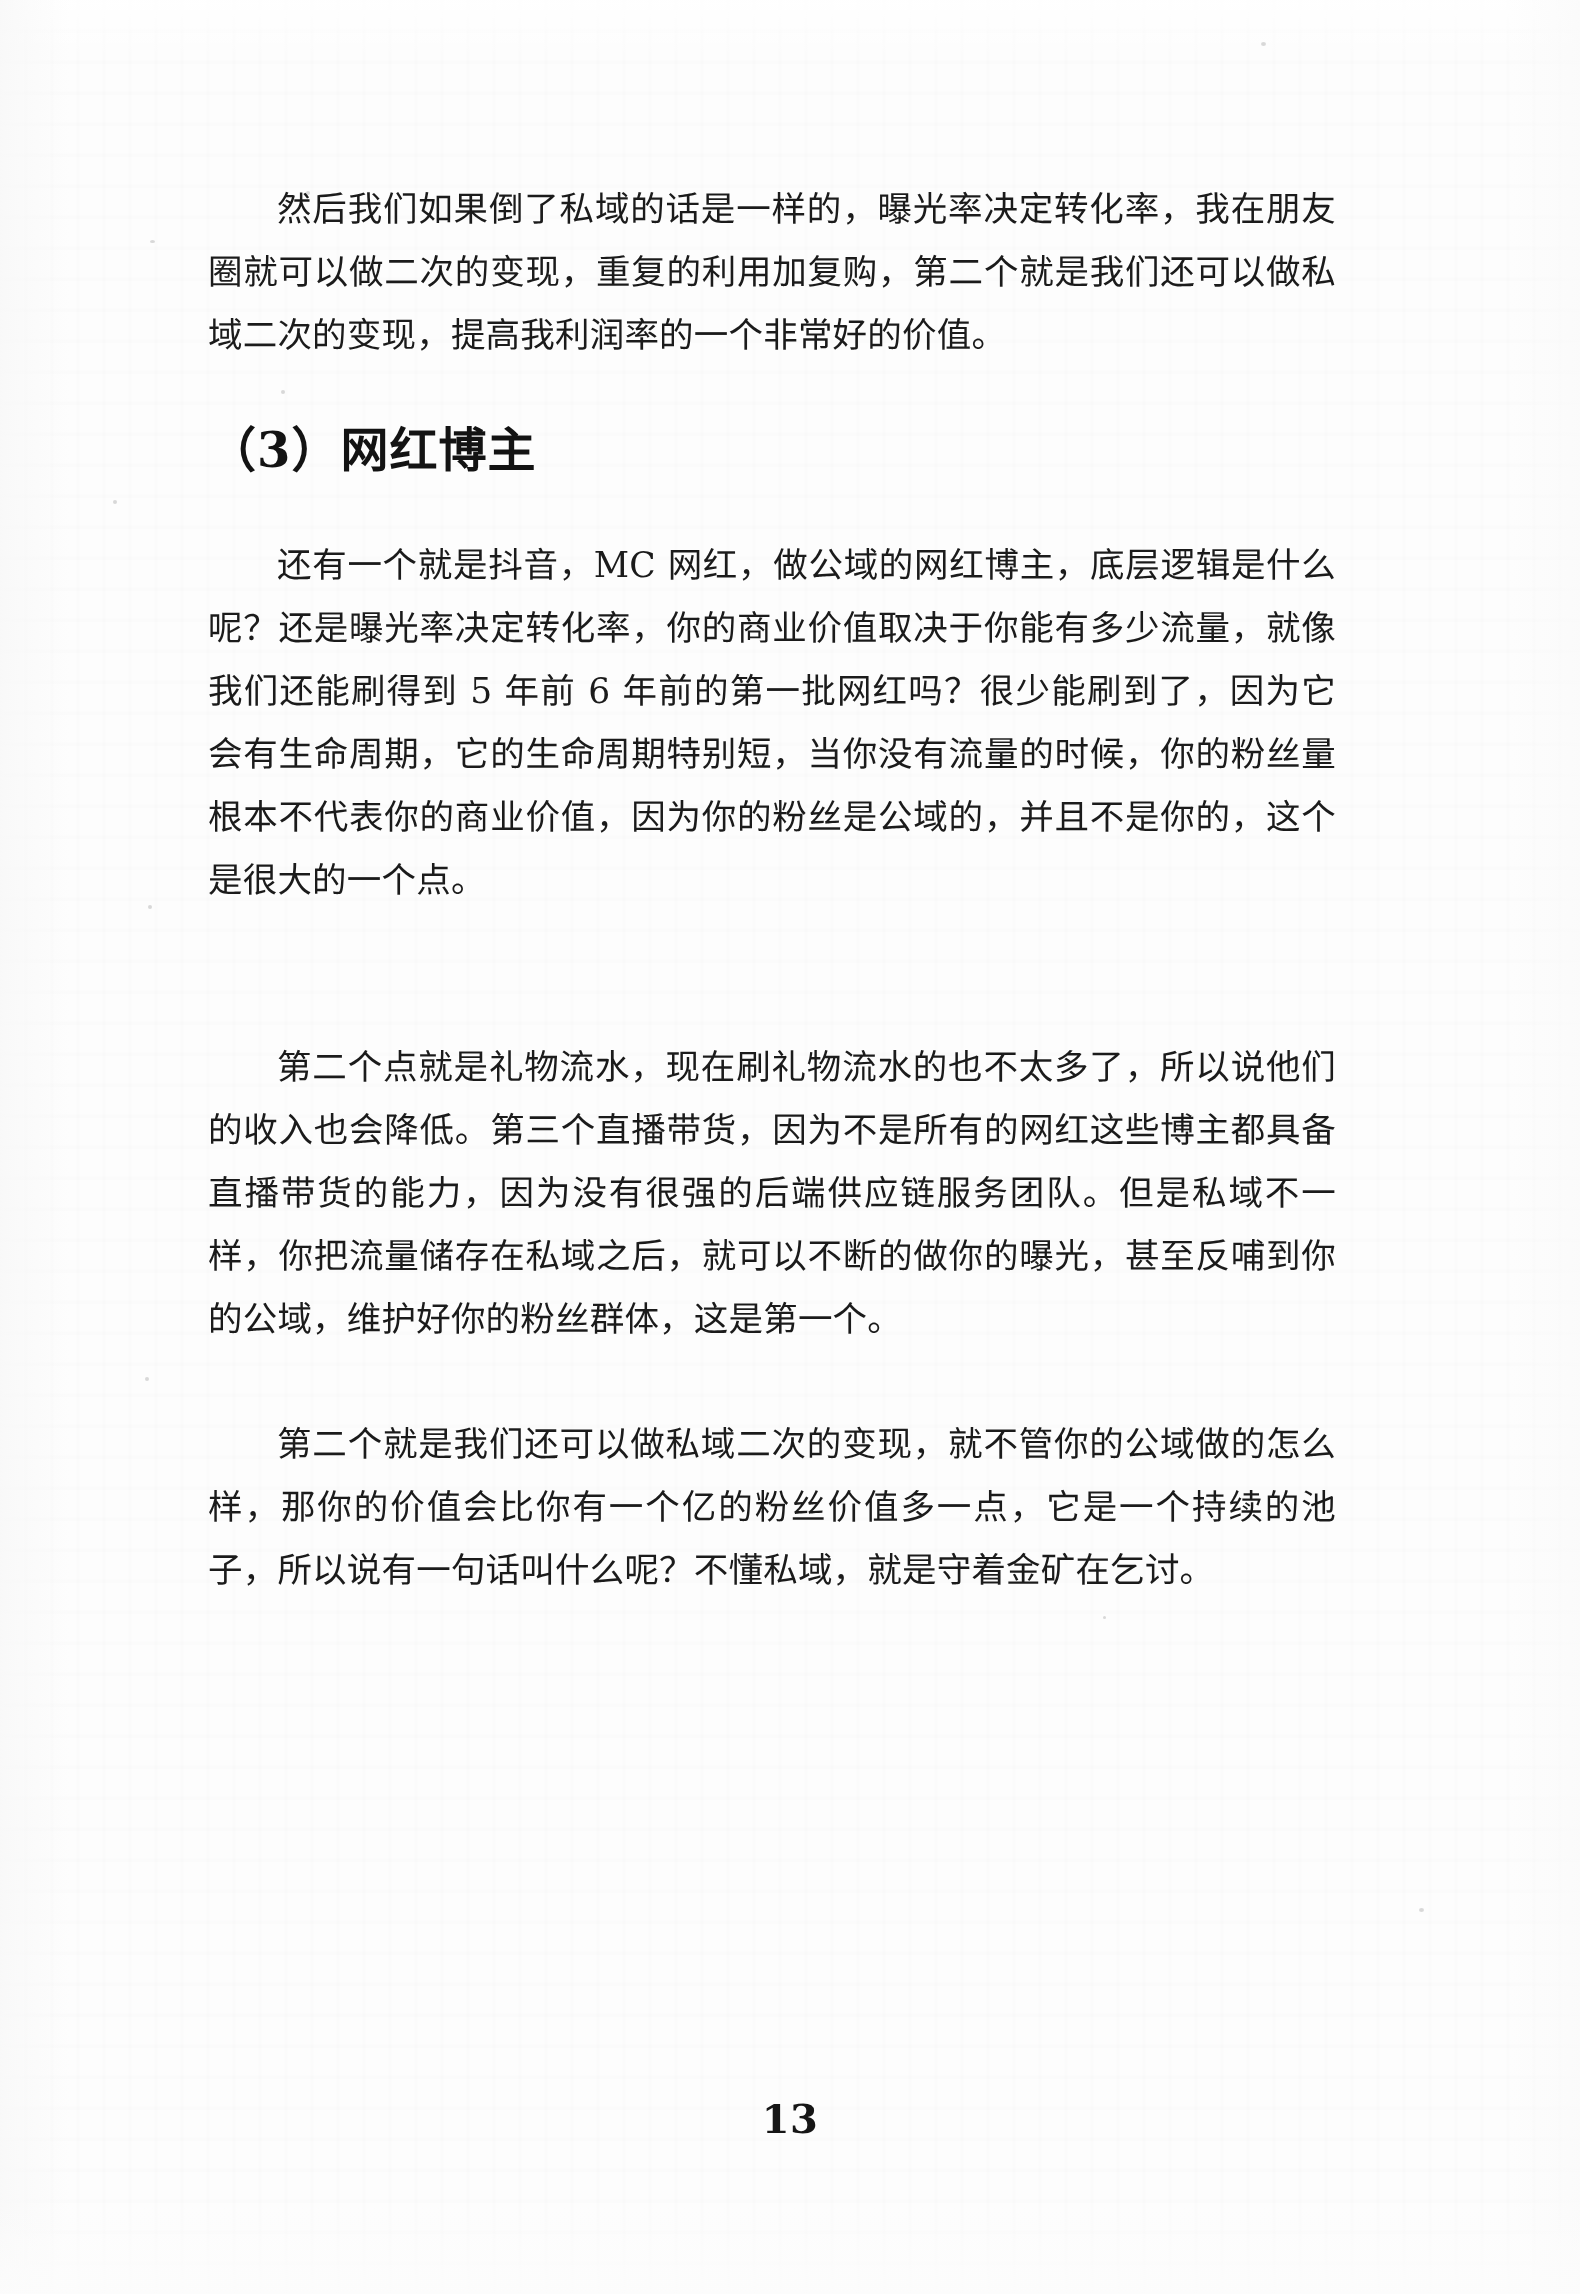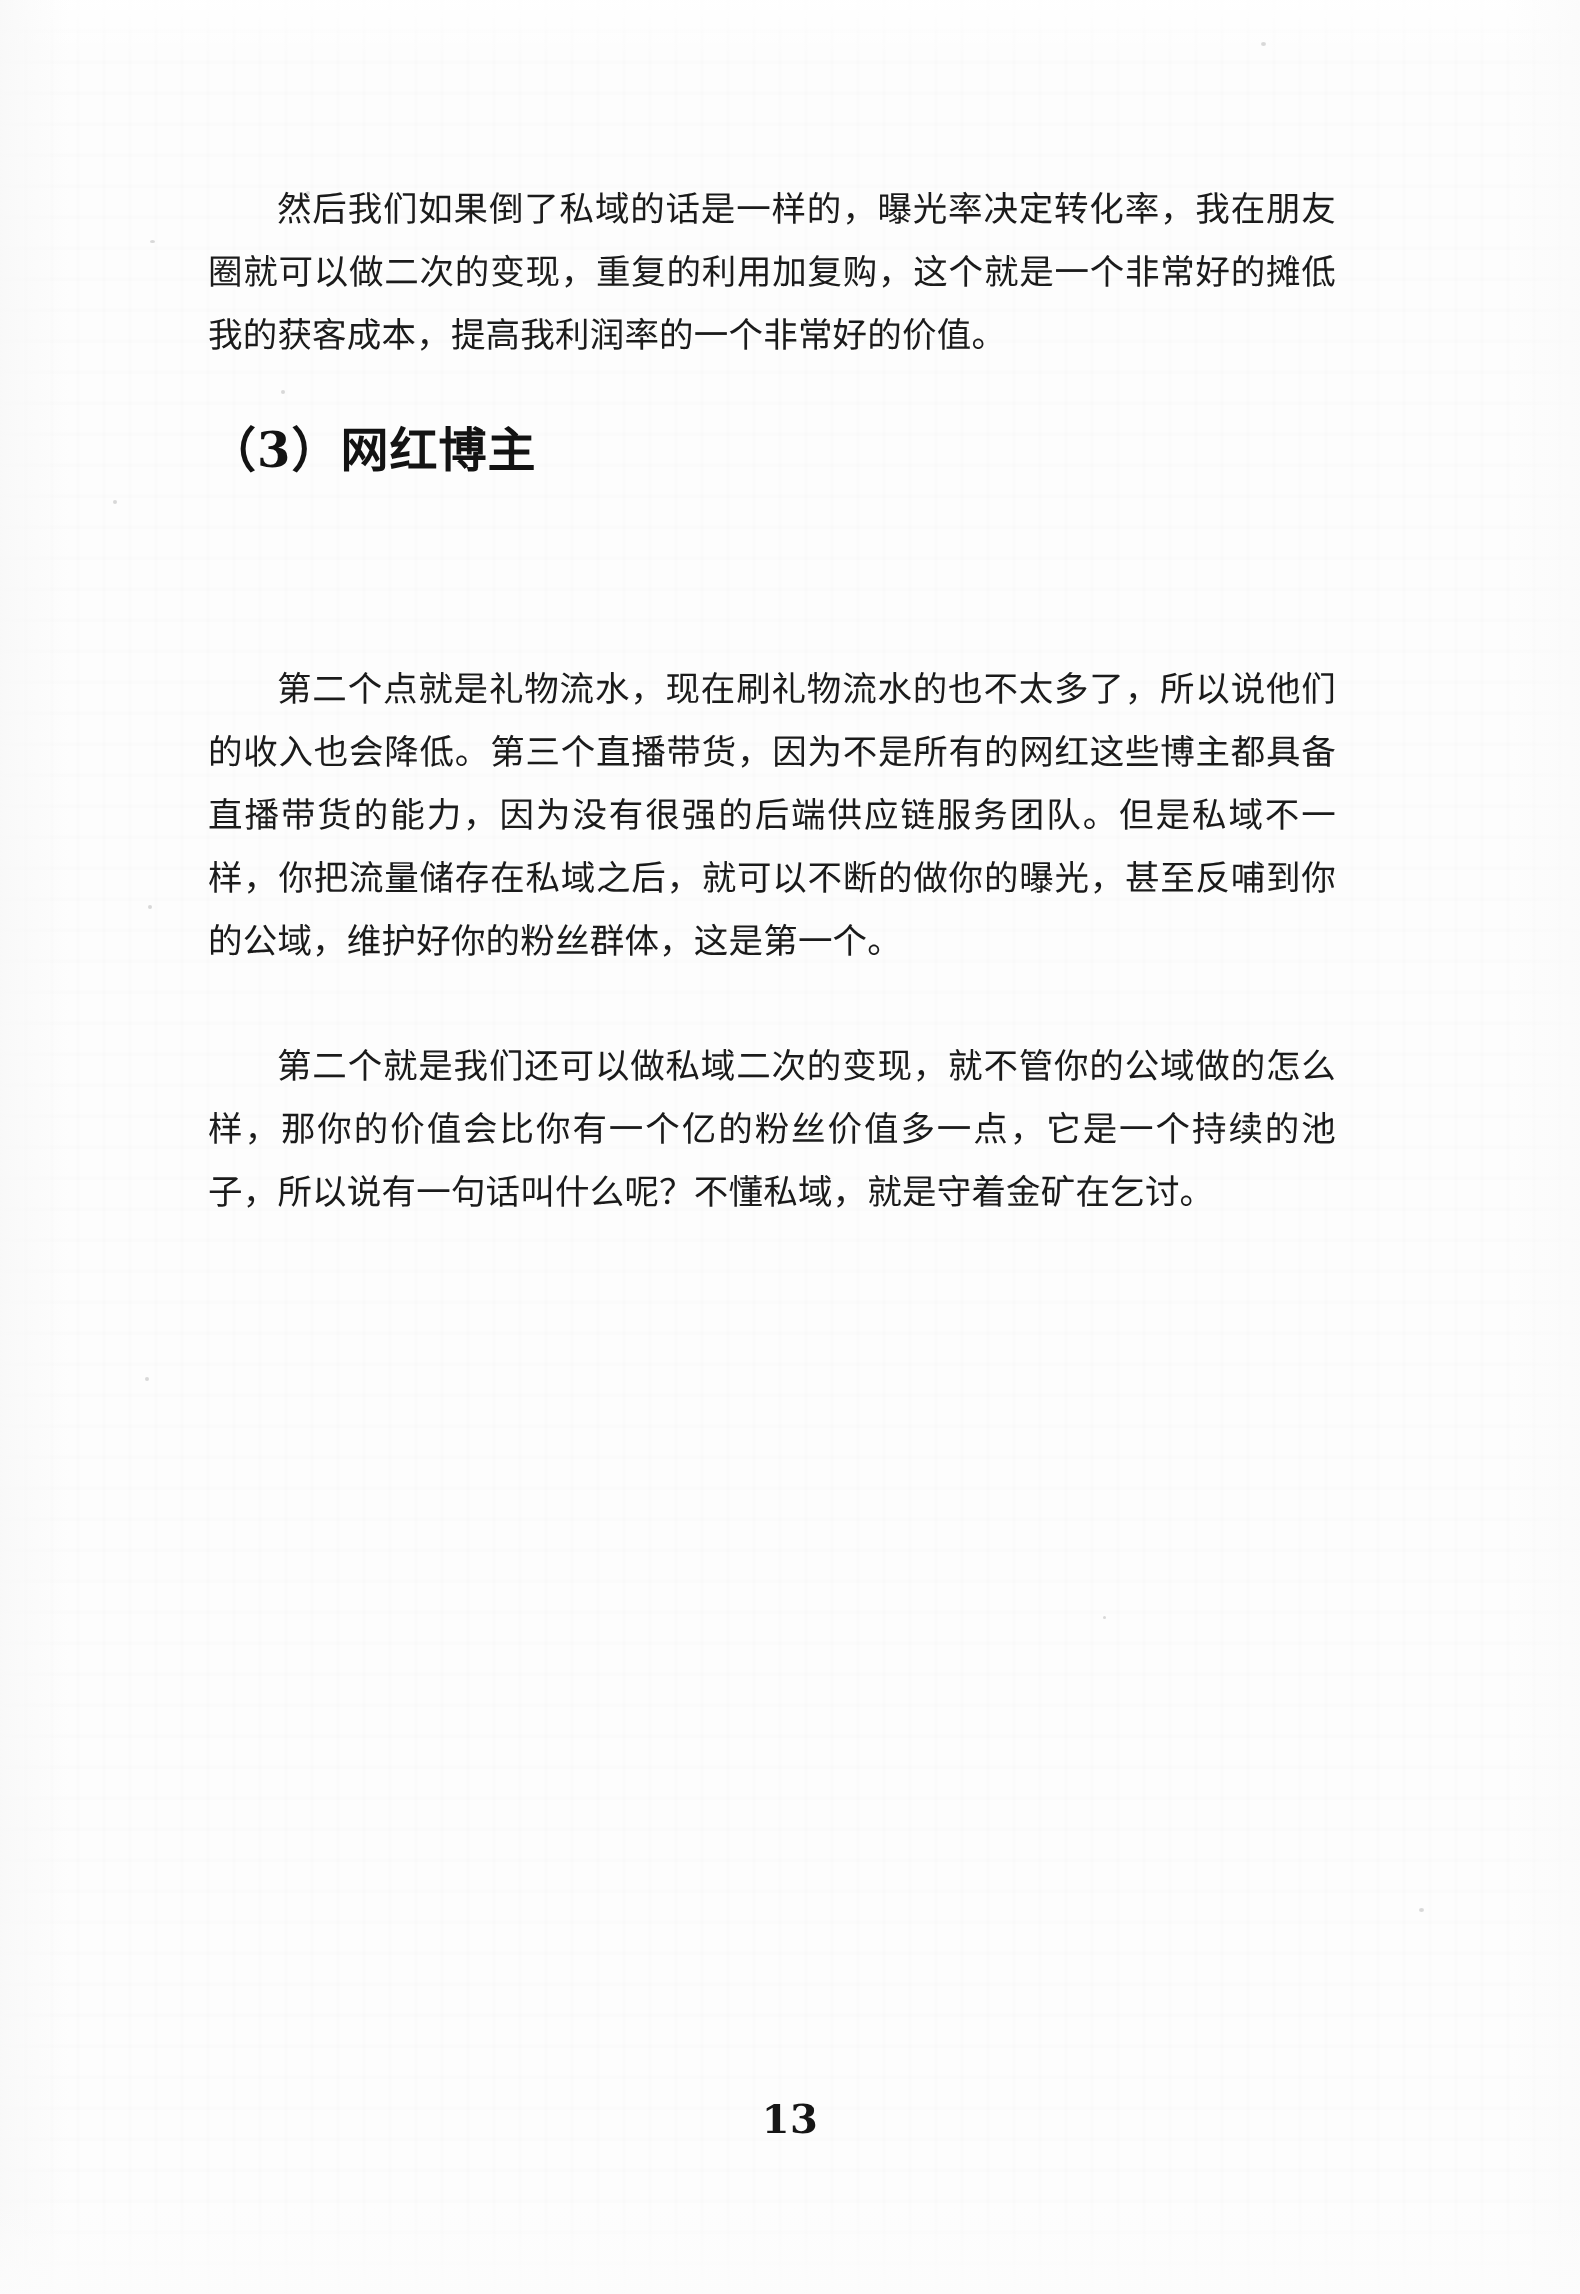--- a/index.html
+++ b/index.html
@@ -128,26 +128,27 @@
   <span class="speck" style="left:150px;top:240px;width:5px;height:3px;"></span>
   <span class="speck" style="left:281px;top:390px;width:4px;height:4px;"></span>
   <span class="speck" style="left:113px;top:500px;width:4px;height:4px;"></span>
   <span class="speck" style="left:148px;top:905px;width:4px;height:4px;"></span>
   <span class="speck" style="left:145px;top:1377px;width:4px;height:4px;"></span>
   <span class="speck" style="left:1419px;top:1908px;width:5px;height:4px;"></span>
   <span class="speck" style="left:1103px;top:1616px;width:3px;height:3px;"></span>
 
   <div class="content">
 
-    <p class="para">然后我们如果倒了私域的话是一样的，曝光率决定转化率，我在朋友圈就可以做二次的变现，重复的利用加复购，这个就是一个非常好的摊低我的获客成本，提高我利润率的一个非常好的价值。</p>
+    <p class="para">然后我们如果倒了私域的话是一样的，曝光率决定转化率，我在朋友圈就可以做二次的变现，重复的利用加复购，第二个就是我们还可以做私域二次的变现，提高我利润率的一个非常好的价值。</p>
 
     <div class="heading-gap-before"></div>
     <h2 class="heading">（3）网红博主</h2>
     <div class="heading-gap-after"></div>
 
+    <p class="para">还有一个就是抖音，MC 网红，做公域的网红博主，底层逻辑是什么呢？还是曝光率决定转化率，你的商业价值取决于你能有多少流量，就像我们还能刷得到 5 年前 6 年前的第一批网红吗？很少能刷到了，因为它会有生命周期，它的生命周期特别短，当你没有流量的时候，你的粉丝量根本不代表你的商业价值，因为你的粉丝是公域的，并且不是你的，这个是很大的一个点。</p>
 
     <div class="para-gap"></div>
 
 
     <div class="para-gap"></div>
 
     <p class="para">第二个点就是礼物流水，现在刷礼物流水的也不太多了，所以说他们的收入也会降低。第三个直播带货，因为不是所有的网红这些博主都具备直播带货的能力，因为没有很强的后端供应链服务团队。但是私域不一样，你把流量储存在私域之后，就可以不断的做你的曝光，甚至反哺到你的公域，维护好你的粉丝群体，这是第一个。</p>
 
     <div class="para-gap"></div>
 

